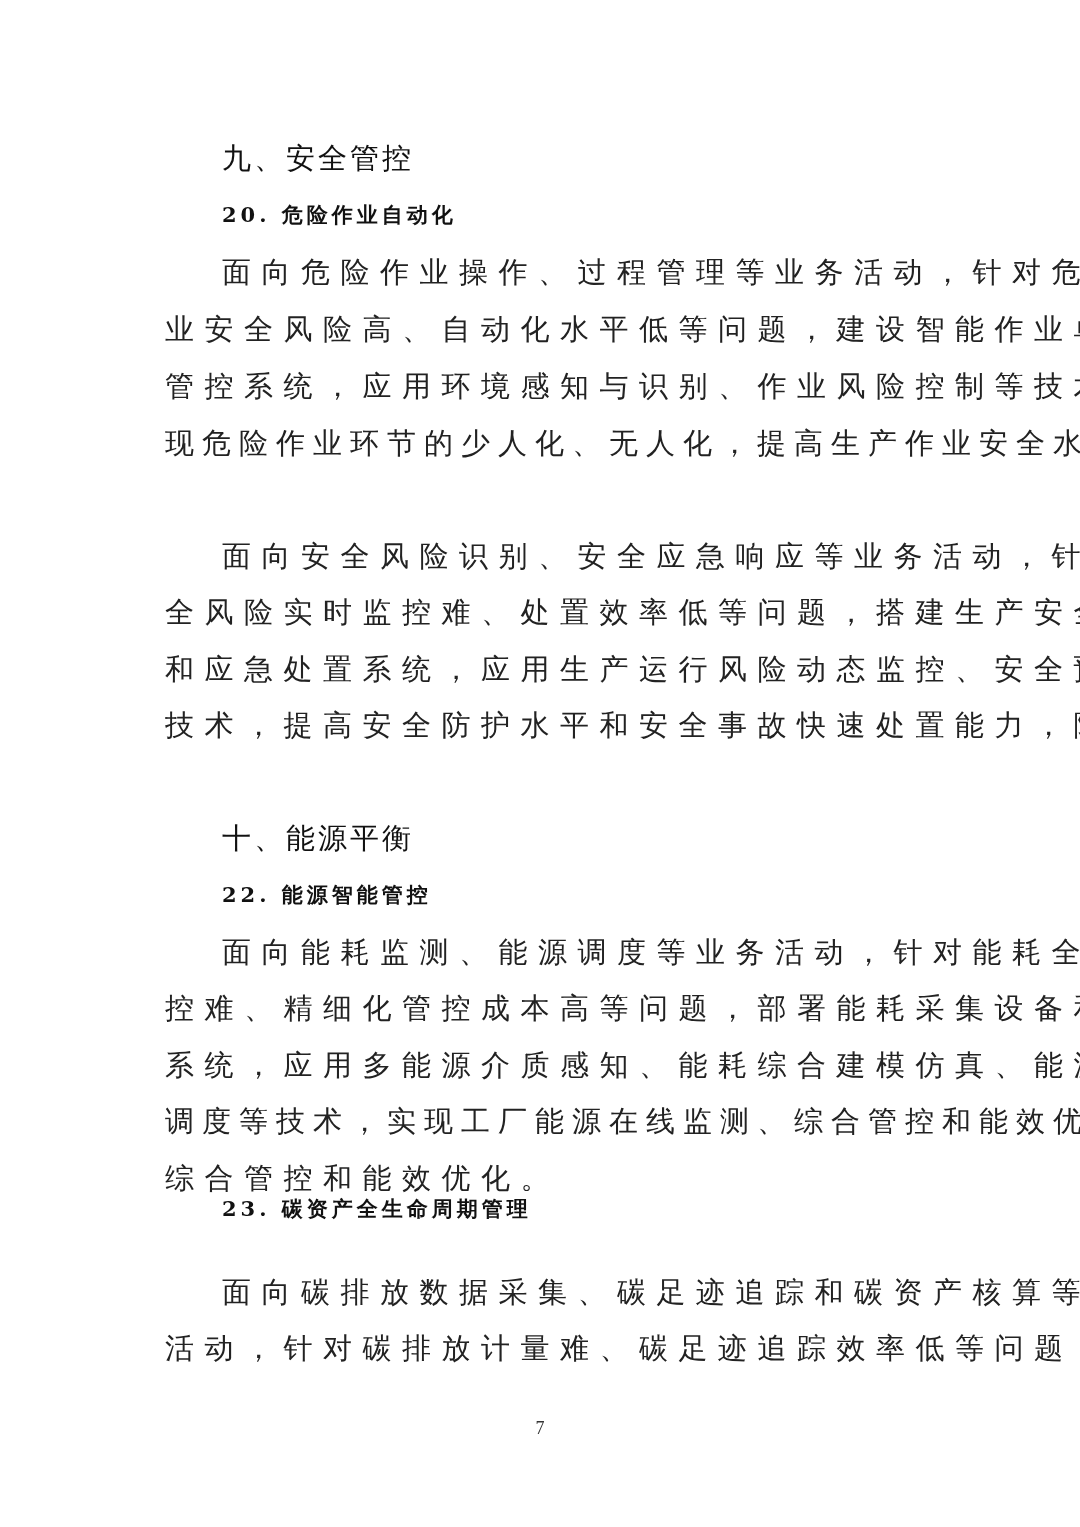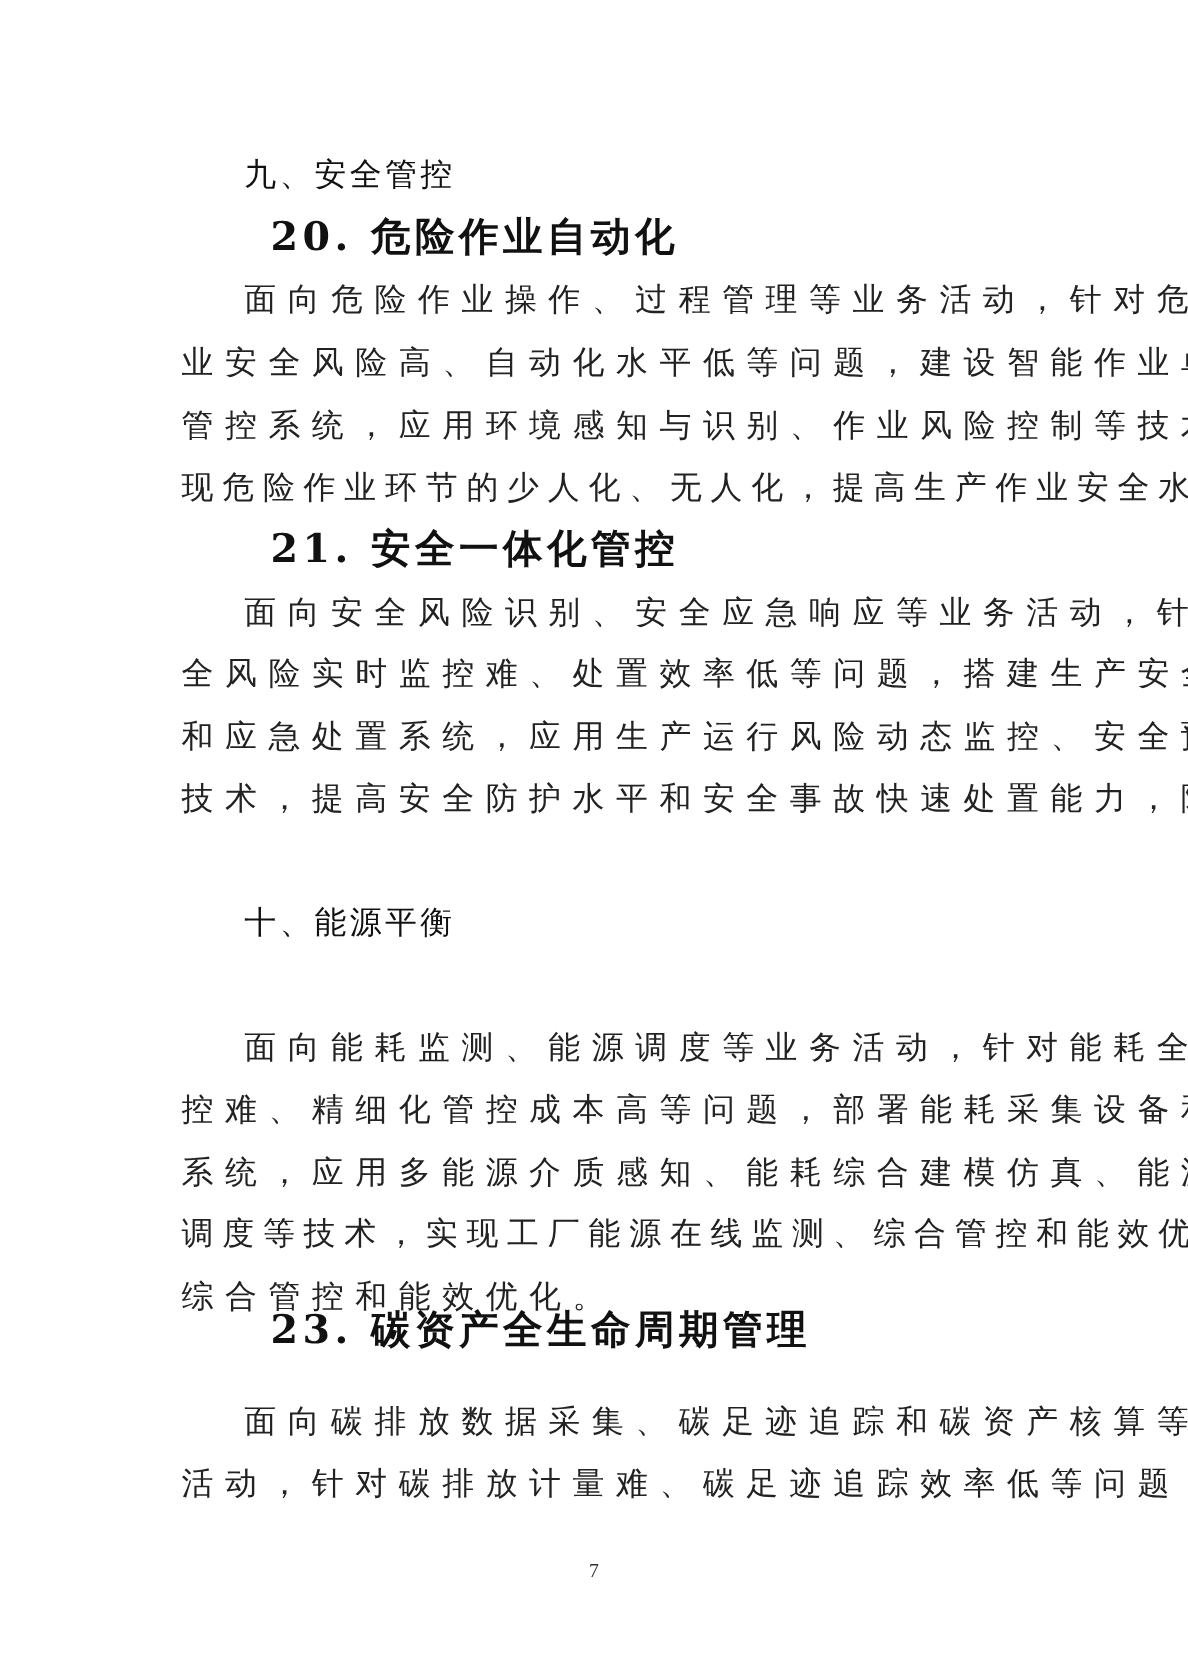--- a/index.html
+++ b/index.html
@@ -26,51 +26,50 @@
   .h1 {
     position: absolute; left: 222px;
     font-family: "DejaVu Sans", "Liberation Sans", sans-serif;
     font-size: 29px; line-height: 34px; letter-spacing: 3px;
     color: #111;
   }
   .h2 {
     position: absolute; left: 222px;
     font-family: "DejaVu Serif", "Liberation Serif", serif;
     font-weight: bold;
-    font-size: 36px; line-height: 34px; letter-spacing: 4px;
+    font-size: 21px; line-height: 34px; letter-spacing: 4px;
     color: #111;
-    margin-left: 24px;
   }
   .pagenum {
     position: absolute; left: 0; width: 1080px; top: 1418px;
     text-align: center; font-size: 18px; color: #333;
     font-family: "Liberation Serif", serif;
   }
 </style>
 </head>
 <body>
 
 <div class="page">
 
   <div class="h1" style="top:141px">九、安全管控</div>
 
   <div class="h2" style="top:198px">20. 危险作业自动化</div>
   <div class="line indent" style="top:255px">面向危险作业操作、过程管理等业务活动，针对危险作</div>
   <div class="line" style="top:312px">业安全风险高、自动化水平低等问题，建设智能作业单元和</div>
   <div class="line" style="top:369px">管控系统，应用环境感知与识别、作业风险控制等技术，实</div>
   <div class="line" style="top:426px; letter-spacing:8px">现危险作业环节的少人化、无人化，提高生产作业安全水平。</div>
 
-  <div class="h2" style="top:482px">21. 安全一体化管控</div>
   <div class="line indent" style="top:539px">面向安全风险识别、安全应急响应等业务活动，针对安</div>
   <div class="line" style="top:595px">全风险实时监控难、处置效率低等问题，搭建生产安全管控</div>
   <div class="line" style="top:652px">和应急处置系统，应用生产运行风险动态监控、安全预警等</div>
   <div class="line" style="top:708px">技术，提高安全防护水平和安全事故快速处置能力，降低事</div>
 
   <div class="h1" style="top:821px">十、能源平衡</div>
 
+  <div class="h2" style="top:878px">22. 能源智能管控</div>
   <div class="line indent" style="top:935px">面向能耗监测、能源调度等业务活动，针对能耗全面监</div>
   <div class="line" style="top:991px">控难、精细化管控成本高等问题，部署能耗采集设备和管控</div>
   <div class="line" style="top:1048px">系统，应用多能源介质感知、能耗综合建模仿真、能源平衡</div>
   <div class="line" style="top:1104px; letter-spacing:8px">调度等技术，实现工厂能源在线监测、综合管控和能效优化，</div>
   <div class="line" style="top:1161px">综合管控和能效优化。</div>
 
   <div class="h2" style="top:1192px">23. 碳资产全生命周期管理</div>
   <div class="line indent" style="top:1275px">面向碳排放数据采集、碳足迹追踪和碳资产核算等业务</div>
   <div class="line" style="top:1331px">活动，针对碳排放计量难、碳足迹追踪效率低等问题，建立</div>
 

